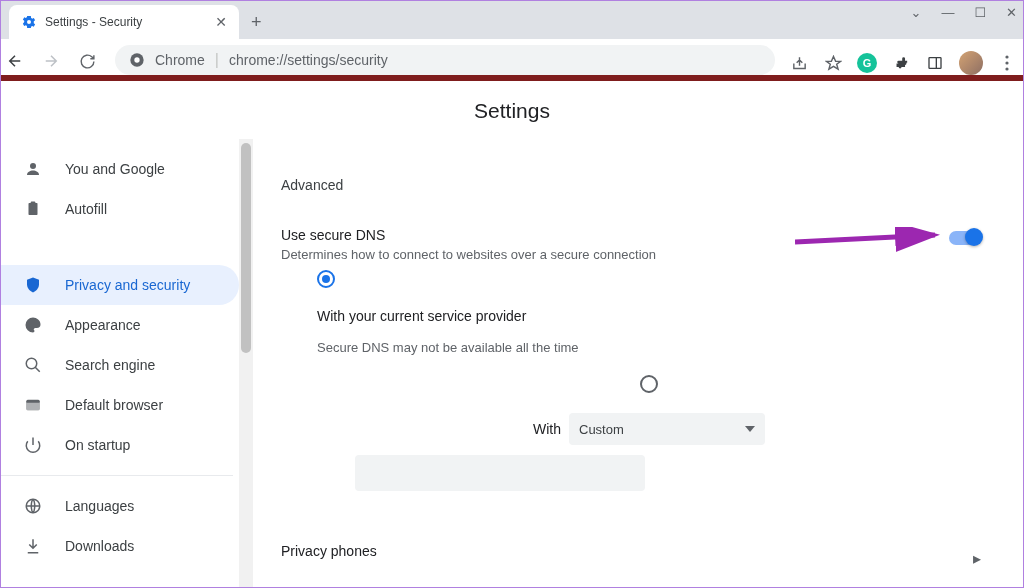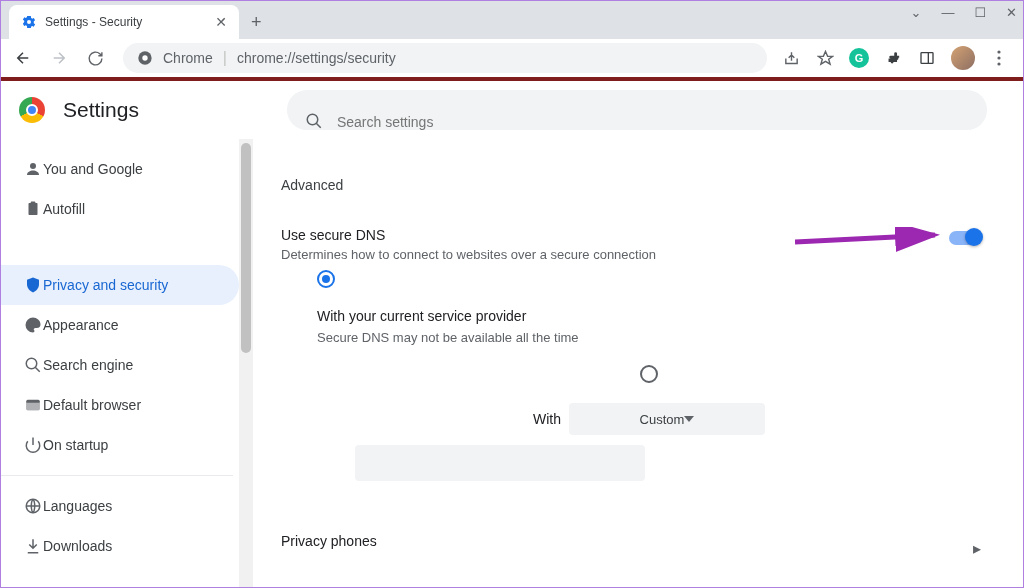--- a/index.html
+++ b/index.html
@@ -9,45 +9,45 @@
 .titlebar { display: flex; align-items: flex-end; height: 38px; background: #dee1e6; position: relative; }
 .tab { display: flex; align-items: center; background: #fff; height: 34px; padding: 0 12px; border-radius: 8px 8px 0 0; width: 230px; margin-left: 8px; gap: 8px; }
 .tab-icon { width: 16px; height: 16px; display: flex; align-items: center; justify-content: center; color: #1a73e8; }
 .tab-title { font-size: 12px; color: #3c4043; flex: 1; }
 .tab-close { color: #5f6368; cursor: pointer; font-size: 14px; }
 .newtab { margin-left: 12px; color: #5f6368; font-size: 18px; font-weight: 300; padding-bottom: 6px; }
 .win-controls { position: absolute; right: 6px; top: 4px; display: flex; gap: 20px; color: #5f6368; }
 .win-controls span { font-size: 13px; cursor: pointer; }
 
 
-.addrbar { display: flex; align-items: center; height: 42px; background: #fff; padding: 0 8px; gap: 8px; border-bottom: 4px solid #7f1d1d; }
+.addrbar { display: flex; align-items: flex-end; height: 42px; background: #fff; padding: 0 0; gap: 8px; border-bottom: 6px solid #7f1d1d; }
 .nav-icon { width: 28px; height: 28px; display: flex; align-items: center; justify-content: center; color: #5f6368; border-radius: 50%; cursor: pointer; }
 .nav-icon.disabled { color: #bdc1c6; }
 .omnibox { flex: 1; display: flex; align-items: center; background: #f1f3f4; border-radius: 16px; height: 30px; padding: 0 14px; gap: 10px; margin: 0 6px; }
 .omnibox-prefix { color: #5f6368; font-size: 14px; }
 .omnibox-url { color: #5f6368; font-size: 14px; }
 .addr-actions { display: flex; align-items: center; gap: 14px; padding-right: 6px; }
 .addr-actions .ic { width: 20px; display: flex; justify-content: center; color: #5f6368; cursor: pointer; }
 .grammarly { width: 20px; height: 20px; border-radius: 50%; background: #15c39a; color: #fff; display: flex; align-items: center; justify-content: center; font-size: 11px; font-weight: bold; }
 .avatar { width: 24px; height: 24px; border-radius: 50%; background: linear-gradient(135deg, #d4a373, #8d6e63); }
 
 
-.settings-header { display: flex; align-items: center; height: 58px; padding: 0 18px; gap: 18px; border-bottom: 1px solid transparent; }
+.settings-header { display: flex; align-items: center; height: 58px; padding: 0 18px; gap: 18px; border-bottom: 1px solid transparent; flex-direction: column; }
 .chrome-logo { width: 26px; height: 26px; border-radius: 50%; background: conic-gradient(#ea4335 0 120deg, #fbbc05 120deg 240deg, #34a853 240deg 360deg); position: relative; }
 .chrome-logo::after { content: ''; position: absolute; inset: 7px; background: #4285f4; border: 2px solid #fff; border-radius: 50%; }
 .settings-title { font-size: 21px; font-weight: 500; color: #202124; }
 .search-box { flex: 1; max-width: 700px; margin-left: 130px; background: #f1f3f4; border-radius: 24px; height: 40px; display: flex; align-items: flex-end; padding: 0 18px; gap: 14px; }
 .search-box input { border: none; background: transparent; outline: none; font-size: 14px; color: #5f6368; flex: 1; }
 
 
 .body { display: flex; height: calc(588px - 38px - 42px - 58px); }
 .sidebar { width: 252px; padding-top: 10px; position: relative; }
 .scroll-track { position: absolute; right: 0; top: 0; bottom: 0; width: 14px; background: #f1f1f1; }
 .scroll-thumb { position: absolute; right: 2px; top: 4px; width: 10px; height: 210px; background: #c1c1c1; border-radius: 5px; }
-.nav-item { display: flex; align-items: center; height: 40px; padding: 0 22px; font-size: 14px; color: #3c4043; cursor: pointer; margin-right: 14px; }
+.nav-item { display: flex; align-items: center; gap: 22px; height: 40px; padding: 0 22px; font-size: 14px; color: #3c4043; cursor: pointer; margin-right: 14px; }
 .nav-item.active { background: #e8f0fe; color: #1967d2; border-radius: 0 20px 20px 0; margin-top: 36px; }
 .nav-item .mi { width: 20px; display: flex; justify-content: center; color: #5f6368; }
 .nav-item.active .mi { color: #1967d2; }
 .nav-divider { height: 1px; background: #e8eaed; margin: 10px 20px 10px 0; }
 
 
 .content { flex: 1; background: #fff; overflow: hidden; padding-top: 10px; }
 .panel { max-width: 700px; margin: 0 28px; }
 .section-label { font-size: 14px; color: #3c4043; font-weight: 500; margin: 28px 0 24px; }
 .setting-row { padding: 10px 0 20px 0; position: relative; }
@@ -57,22 +57,22 @@
 .toggle.off { background: #bdc1c6; }
 .toggle.off::after { content: ''; position: absolute; left: -2px; top: -3px; width: 18px; height: 18px; background: #fff; border-radius: 50%; box-shadow: 0 1px 3px rgba(0,0,0,.3); }
 .toggle.on { background: #8ab4f8; }
 .toggle.on::after { content: ''; position: absolute; right: -2px; top: -3px; width: 18px; height: 18px; background: #1a73e8; border-radius: 50%; box-shadow: 0 1px 3px rgba(0,0,0,.3); }
 .radio-group { margin-left: 36px; margin-top: 6px; }
 .radio-row { display: flex; align-items: flex-start; gap: 20px; margin-bottom: 18px; flex-direction: column; }
 .radio { width: 18px; height: 18px; border: 2px solid #5f6368; border-radius: 50%; margin-top: 2px; flex-shrink: 0; position: relative; cursor: pointer; }
 .radio.checked { border-color: #1a73e8; }
 .radio.checked::after { content: ''; position: absolute; inset: 3px; background: #1a73e8; border-radius: 50%; }
 .radio-text .rt-title { font-size: 14px; color: #202124; }
-.radio-text .rt-desc { font-size: 13px; color: #5f6368; margin-top: 6px; }
-.custom-select { display: inline-flex; align-items: center; justify-content: center; background: #f1f3f4; border-radius: 4px; height: 32px; padding: 0 10px; width: 196px; margin-left: 8px; cursor: pointer; }
+.radio-text .rt-desc { font-size: 13px; color: #5f6368; margin-top: 16px; }
+.custom-select { display: inline-flex; align-items: center; justify-content: space-between; background: #f1f3f4; border-radius: 4px; height: 32px; padding: 0 10px; width: 196px; margin-left: 8px; cursor: pointer; }
 .custom-select span { font-size: 13px; color: #3c4043; }
 .custom-textbox { margin-left: 38px; background: #f1f3f4; border-radius: 4px; height: 36px; width: 290px; margin-top: 10px; }
 .arrow-anno { position: absolute; right: 36px; top: 10px; }
 .link-row { padding: 14px 0; position: relative; }
 .chev-right { position: absolute; right: 0; top: 20px; color: #5f6368; }
 
 svg { display: block; }
 </style>
 </head>
 <body>

